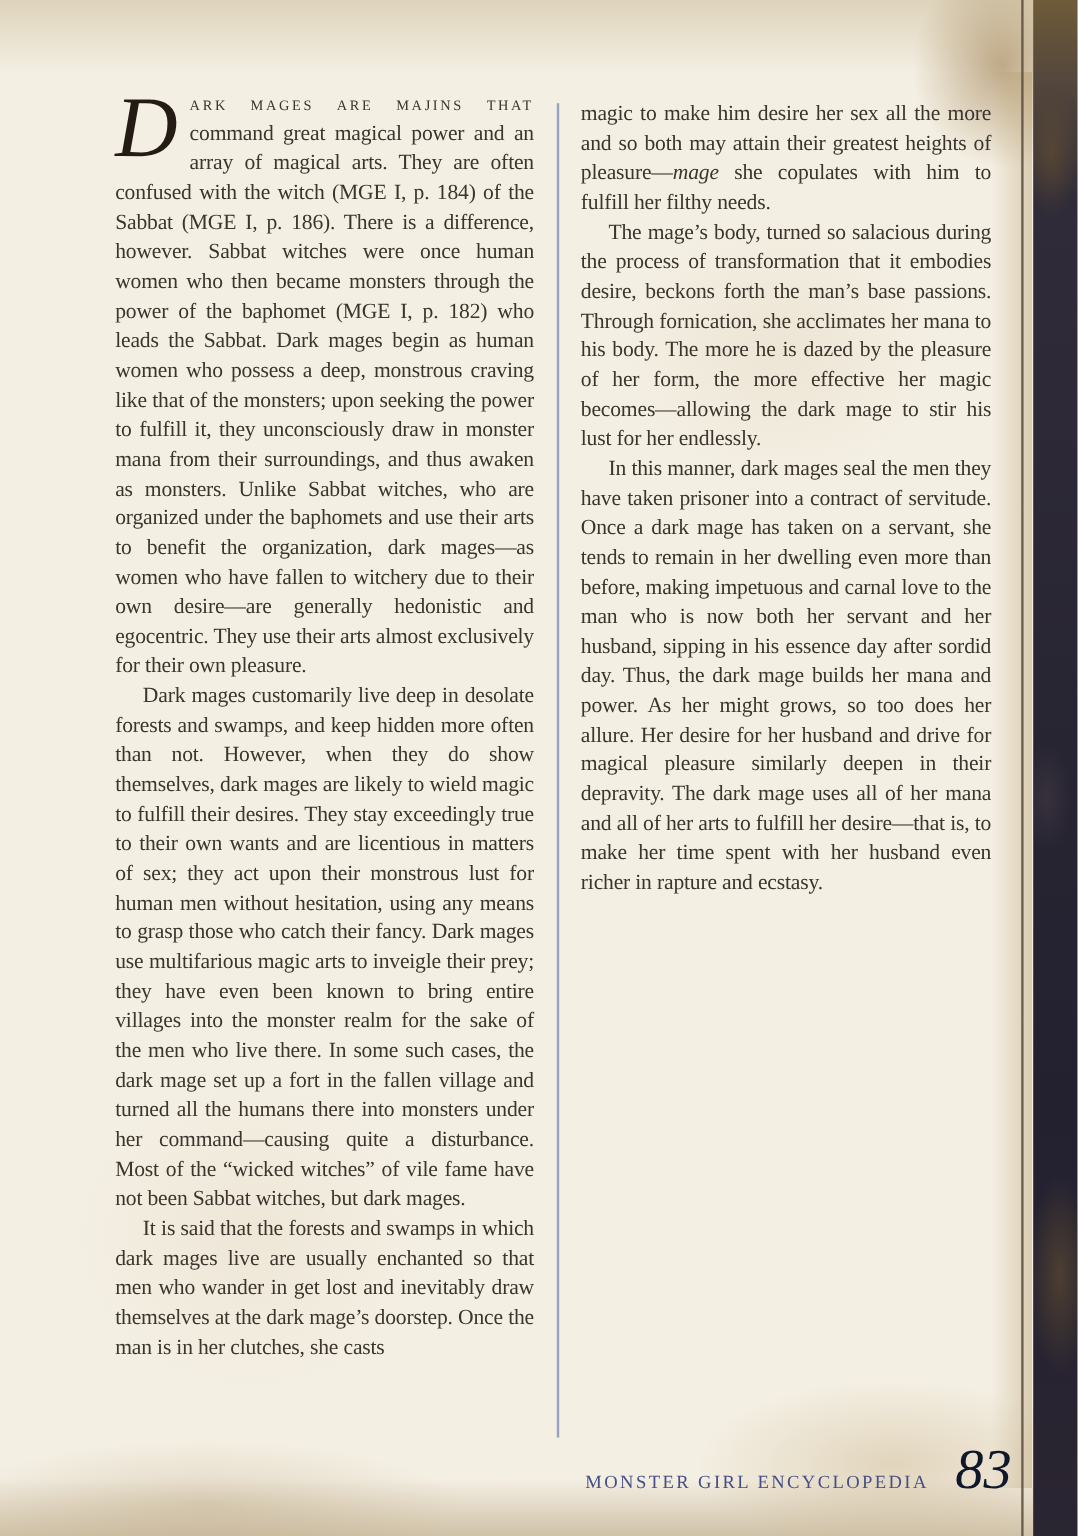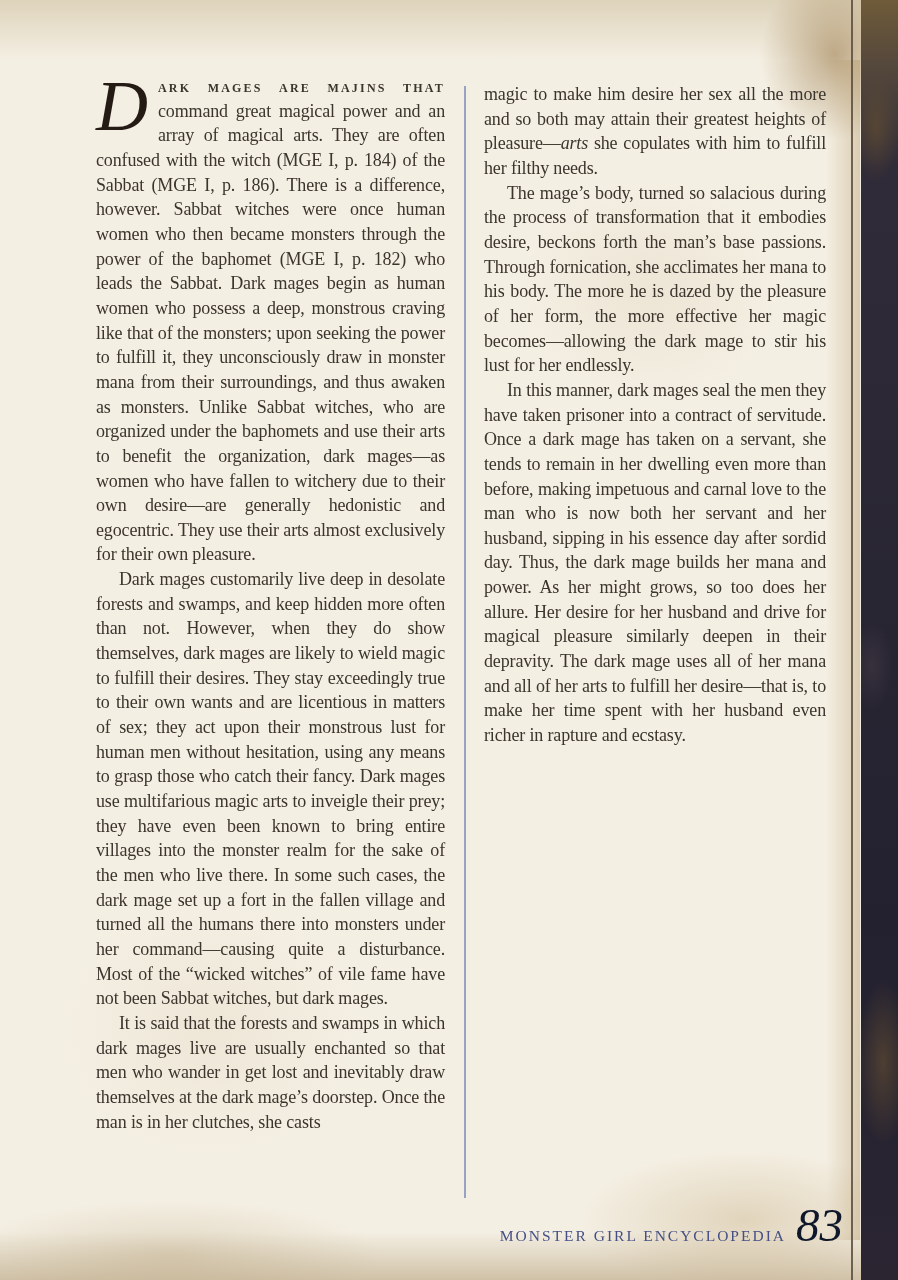--- a/index.html
+++ b/index.html
@@ -46,29 +46,29 @@
   .column p {
     margin:0; text-align:justify;
     font-size:18px; line-height:24.65px; letter-spacing:-0.15px;
     color:#3b352d;
   }
   .column p.indent { text-indent:23px; }
   .dropcap {
     float:left; font-style:italic; font-size:72px; line-height:51px;
     padding:7px 10px 0 0; color:#241b15; letter-spacing:0;
   }
-  .opener { font-variant:small-caps; letter-spacing:2.2px; font-size:17.6px;font-weight:bold; }
+  .opener { font-variant:small-caps; letter-spacing:2.2px; font-size:17.6px; }
   .ital { font-style:italic; }
 
   .divider { position:absolute; left:464px; top:86px; width:1.5px; height:1112px;
     background:#98a2c3; }
 
   
   .footer { position:absolute; right:55px; top:1202px;
-    display:flex; align-items:baseline; gap:10px;justify-content:space-between; }
+    display:flex; align-items:baseline; gap:22px;justify-content:space-between; }
   .footer-title { font-size:15.5px; letter-spacing:2px; color:#454f86; }
   .footer-page  { font-size:47px; font-style:italic; color:#0f172a; line-height:1; }
 </style>
 </head>
 <body>
 
 <div class="page">
 
   <div>
     <div class="stain stain-top"></div>
@@ -81,21 +81,21 @@
     <div class="stain stain-footer"></div>
   </div>
 
   <div id="col-left" class="column">
       <p><span class="dropcap">D</span><span class="opener">ark mages are majins that</span><span> command great magical power and an array of magical arts. They are often confused with the witch (MGE I, p. 184) of the Sabbat (MGE I, p. 186). There is a difference, however. Sabbat witches were once human women who then became monsters through the power of the baphomet (MGE I, p. 182) who leads the Sabbat. Dark mages begin as human women who possess a deep, monstrous craving like that of the monsters; upon seeking the power to fulfill it, they unconsciously draw in monster mana from their surroundings, and thus awaken as monsters. Unlike Sabbat witches, who are organized under the baphomets and use their arts to benefit the organization, dark mages—as women who have fallen to witchery due to their own desire—are generally hedonistic and egocentric. They use their arts almost exclusively for their own pleasure.</span></p>
       <p class="indent"><span>Dark mages customarily live deep in desolate forests and swamps, and keep hidden more often than not. However, when they do show themselves, dark mages are likely to wield magic to fulfill their desires. They stay exceedingly true to their own wants and are licentious in matters of sex; they act upon their monstrous lust for human men without hesitation, using any means to grasp those who catch their fancy. Dark mages use multifarious magic arts to inveigle their prey; they have even been known to bring entire villages into the monster realm for the sake of the men who live there. In some such cases, the dark mage set up a fort in the fallen village and turned all the humans there into monsters under her command—causing quite a disturbance. Most of the “wicked witches” of vile fame have not been Sabbat witches, but dark mages.</span></p>
       <p class="indent"><span>It is said that the forests and swamps in which dark mages live are usually enchanted so that men who wander in get lost and inevitably draw themselves at the dark mage’s doorstep. Once the man is in her clutches, she casts</span></p>
     </div>
   <div class="divider"></div>
   <div id="col-right" class="column">
-      <p><span>magic to make him desire her sex all the more and so both may attain their greatest heights of pleasure—</span><span class="ital">arts</span><span> she copulates with him to fulfill her filthy needs.</span></p>
+      <p><span>magic to make him desire her sex all the more and so both may attain their greatest heights of pleasure—</span><span class="ital">mage</span><span> she copulates with him to fulfill her filthy needs.</span></p>
       <p class="indent"><span>The mage’s body, turned so salacious during the process of transformation that it embodies desire, beckons forth the man’s base passions. Through fornication, she acclimates her mana to his body. The more he is dazed by the pleasure of her form, the more effective her magic becomes—allowing the dark mage to stir his lust for her endlessly.</span></p>
       <p class="indent"><span>In this manner, dark mages seal the men they have taken prisoner into a contract of servitude. Once a dark mage has taken on a servant, she tends to remain in her dwelling even more than before, making impetuous and carnal love to the man who is now both her servant and her husband, sipping in his essence day after sordid day. Thus, the dark mage builds her mana and power. As her might grows, so too does her allure. Her desire for her husband and drive for magical pleasure similarly deepen in their depravity. The dark mage uses all of her mana and all of her arts to fulfill her desire—that is, to make her time spent with her husband even richer in rapture and ecstasy.</span></p>
     </div>
 
   <div class="footer">
     <span class="footer-title">MONSTER GIRL ENCYCLOPEDIA</span>
     <span class="footer-page">83</span>
   </div>
 
   <div class="edge-line"></div>

